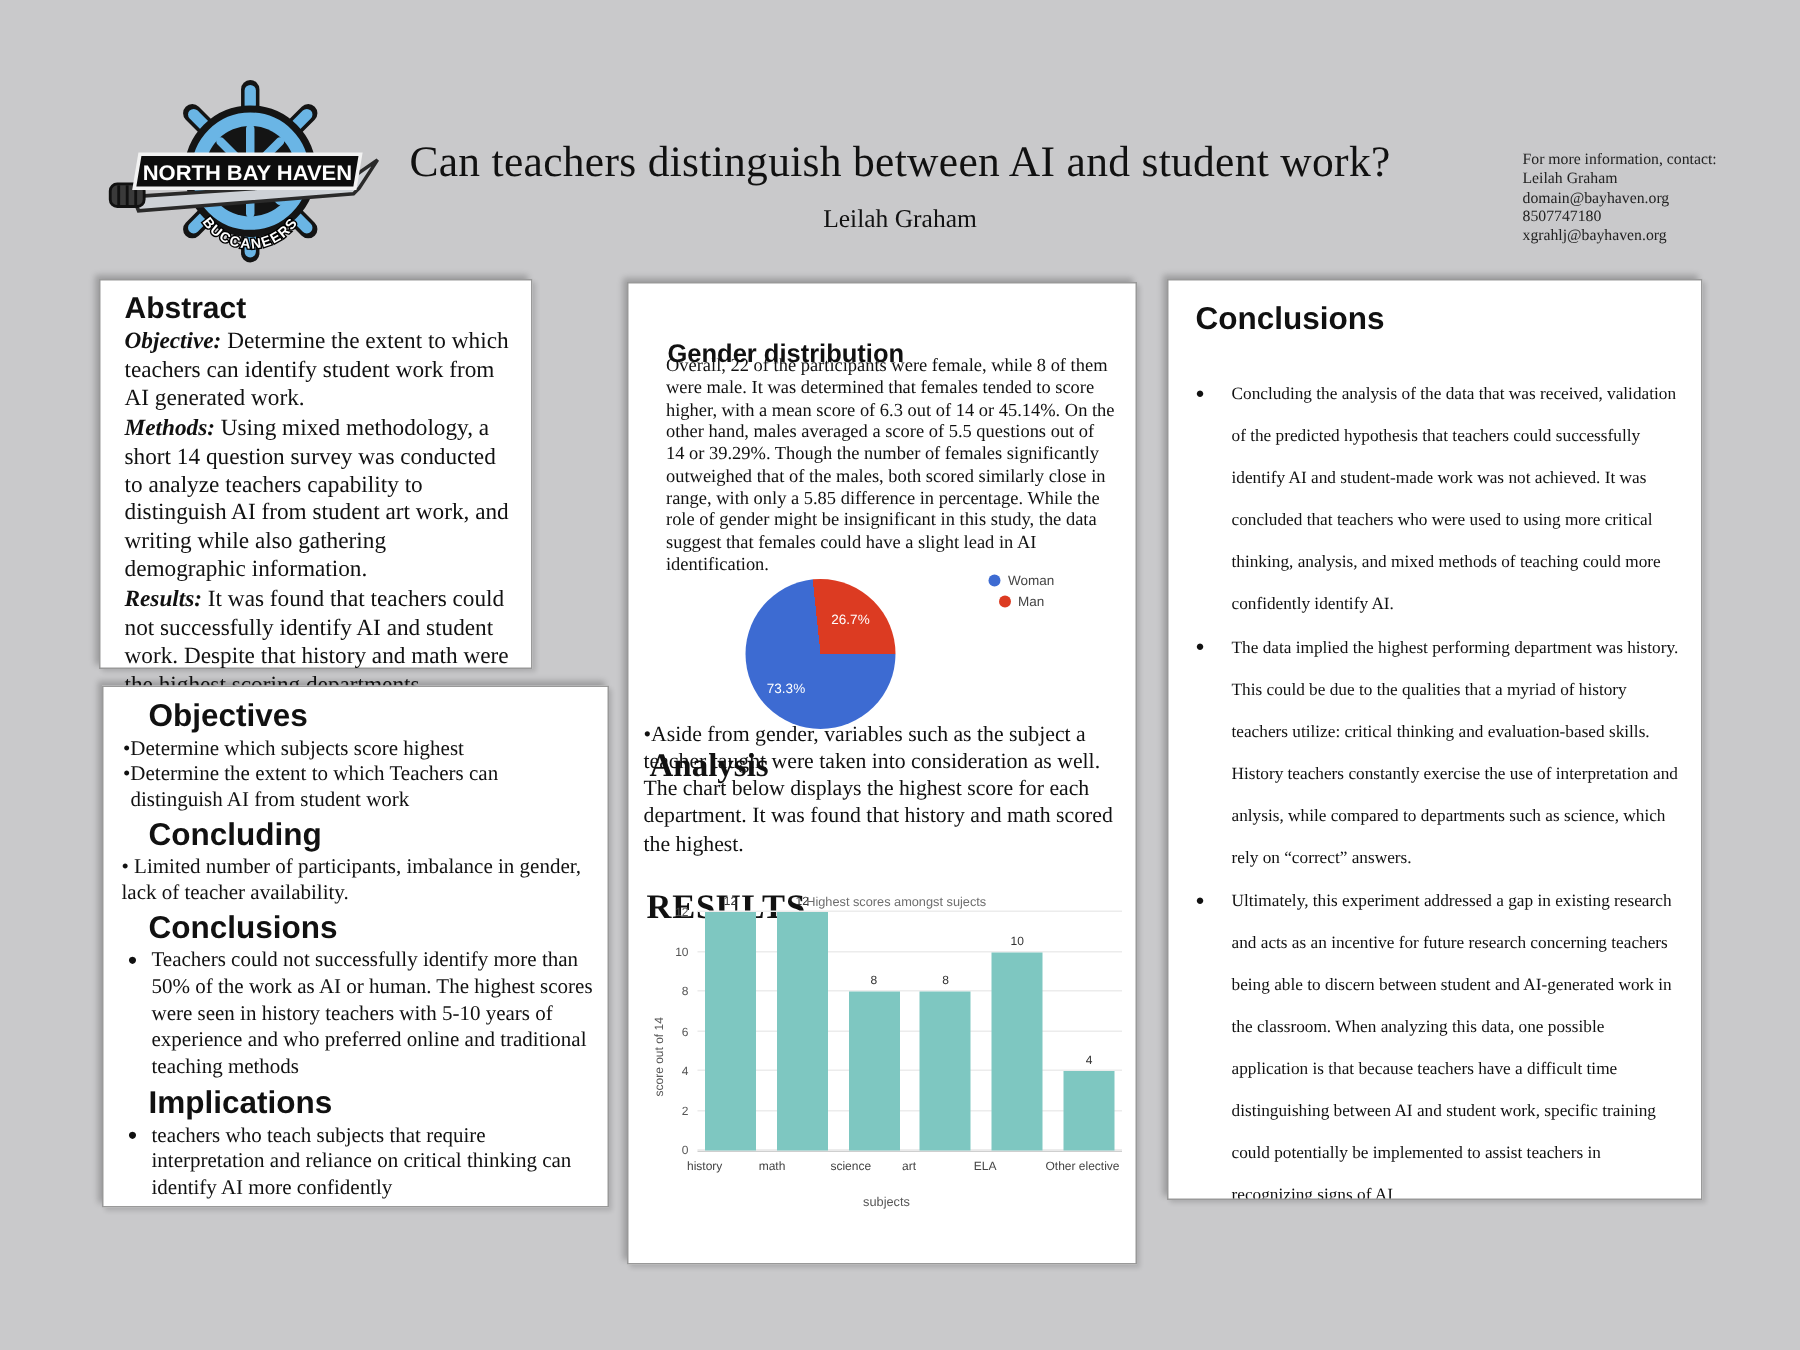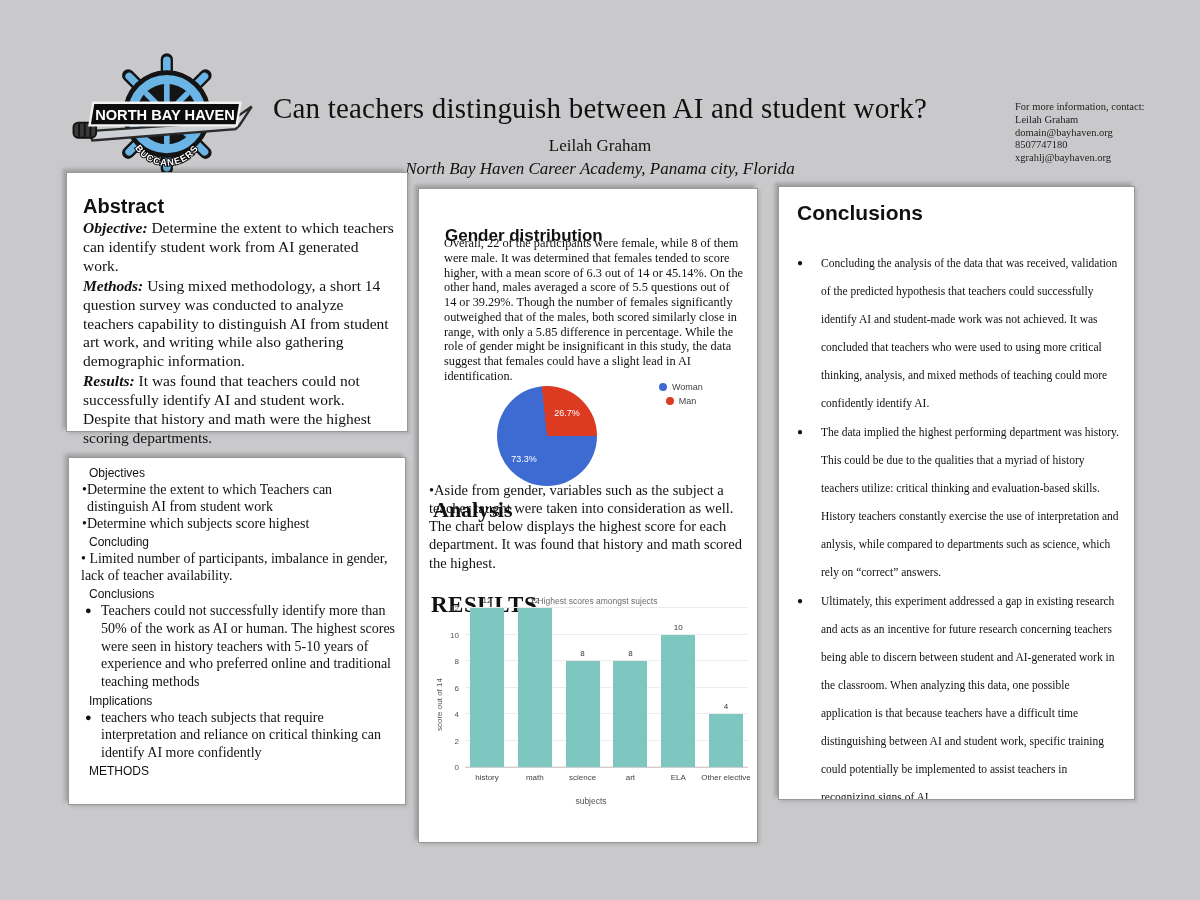--- a/index.html
+++ b/index.html
@@ -19,27 +19,27 @@
   .author{font-size:17px;margin-top:11px;}
   .affiliation{font-size:17px;font-style:italic;margin-top:3px;}
   .contact{position:absolute;left:1015px;top:101px;width:180px;font-size:10.5px;line-height:1.22;color:#222;}
 
   
   .panel{
     position:absolute;background:#fff;border:1px solid #999;
     box-shadow:-3px -3px 4px rgba(0,0,0,.22),2px 2px 3px rgba(0,0,0,.12);
     box-sizing:border-box;
   }
-  #panel-abstract{left:66px;top:172px;width:342px;height:260px;padding:20px 13px;}
+  #panel-abstract{left:66px;top:186px;width:289px;height:260px;padding:6px 13px;}
   .abs-h{font-family:"Liberation Sans",sans-serif;font-weight:bold;font-size:20px;margin:2px 0 0 3px;}
   .abs-body{font-size:15.5px;line-height:1.22;margin:1px 0 0 3px;}
   .lbl{font-weight:bold;font-style:italic;text-align:right;}
 
   #panel-objectives{left:68px;top:457px;width:338px;height:348px;padding:5px 8px;overflow:hidden;}
-  .obj-h{font-family:"Liberation Sans",sans-serif;font-weight:normal;font-size:12px;margin:3px 0 1px 12px;}
+  .obj-h{font-family:"Liberation Sans",sans-serif;font-weight:bold;font-size:21px;margin:3px 0 1px 22px;}
   .obj-item{font-size:14px;line-height:1.22;padding-left:10px;text-indent:-5px;}
   .lim-item{font-size:14px;line-height:1.22;padding-left:4px;}
   .bullet-item{display:flex;font-size:14px;line-height:1.26;}
   .bullet-item .bm{flex:none;width:16px;margin-left:8px;font-size:11px;padding-top:2px;}
 
   #panel-middle{left:418px;top:188px;width:340px;height:655px;overflow:hidden;}
   .gd-h{position:absolute;left:26px;top:20px;font-family:"Liberation Sans",sans-serif;font-weight:bold;font-size:17px;}
   .gd-body{position:absolute;left:25px;top:47px;width:300px;font-size:12.3px;line-height:1.2;}
   .pie{position:absolute;left:78px;top:197px;width:100px;height:100px;border-radius:50%;}
   .pie-label{position:absolute;color:#fff;font-family:"Liberation Sans",sans-serif;font-size:9px;transform:translate(-50%,-50%);}
@@ -55,21 +55,21 @@
   .chart{position:absolute;left:10px;top:407px;width:324px;height:200px;font-family:"Liberation Sans",sans-serif;}
   .chart-title{position:absolute;top:0;left:52%;transform:translateX(-50%);font-size:8.5px;font-weight:normal;color:#6d6d6d;white-space:nowrap;}
   .ylabel{position:absolute;left:6px;top:135px;transform:rotate(-90deg);transform-origin:0 0;font-size:8px;color:#555;white-space:nowrap;}
   .plot{position:absolute;left:36px;top:12px;right:5px;bottom:28px;border-bottom:1px solid #cfcfcf;}
   .gridline{position:absolute;left:0;right:0;height:1px;background:#ececec;}
   .ytick{position:absolute;right:100%;margin-right:6px;font-size:8px;color:#555;transform:translateY(50%);}
   .bars{position:absolute;inset:0;display:flex;justify-content:space-between;align-items:flex-end;padding:0 5px;}
   .bar-col{position:relative;width:34px;height:100%;display:flex;align-items:flex-end;justify-content:center;}
   .bar{width:100%;}
   .bar-val{position:absolute;left:0;right:0;text-align:center;font-size:8px;color:#333;}
-  .bar-cat{position:absolute;left:-12px;right:-12px;top:100%;margin-top:6px;text-align:center;font-size:8px;color:#444;white-space:nowrap;}
+  .bar-cat{position:absolute;left:-12px;right:-12px;top:100%;margin-top:6px;font-size:8px;color:#444;white-space:nowrap;}
   .xlabel{position:absolute;left:50%;transform:translateX(-50%);bottom:-10px;font-size:8.5px;color:#555;}
 
   #panel-conclusions{left:778px;top:186px;width:357px;height:614px;padding:10px 14px 0 18px;overflow:hidden;}
   .con-h{font-family:"Liberation Sans",sans-serif;font-weight:bold;font-size:21px;margin:4px 0 24px 0;}
   .con-bullet{display:flex;font-size:11.5px;line-height:28px;margin:0 0 1px 0;}
   .con-bullet .bm{flex:none;width:24px;font-size:10px;}
 </style>
 </head>
 <body>
 
@@ -124,42 +124,41 @@
     <text x="101" y="74" text-anchor="middle" font-family="Liberation Sans, sans-serif" font-weight="bold" font-size="15" fill="#fff" textLength="148" lengthAdjust="spacingAndGlyphs">NORTH BAY HAVEN</text>
     <path id="bucArc" d="M68,102 A40,40 0 0 0 138,102" fill="none"></path>
     <text font-family="Liberation Sans, sans-serif" font-weight="bold" font-size="10" fill="#fff" stroke="#000" stroke-width="2" paint-order="stroke" letter-spacing="1">
       <textPath href="#bucArc" startOffset="50%" text-anchor="middle">BUCCANEERS</textPath>
     </text>
   </svg>
 
   <header class="title-block">
     <h1 class="title">Can teachers distinguish between AI and student work?</h1>
     <div class="author">Leilah Graham</div>
-    <div class="affiliation">North Bay Haven Career Academy, Panama city, Florida</div>
   </header>
 
   <div class="contact">
     <div>For more information, contact:</div>
     <div>Leilah Graham</div>
     <div>domain@bayhaven.org</div>
     <div>8507747180</div>
     <div>xgrahlj@bayhaven.org</div>
   </div>
 
   <section class="panel" id="panel-abstract">
     <h2 class="abs-h">Abstract</h2>
     <div class="abs-body"><span class="lbl">Objective:</span><span>  Determine the extent to which teachers can identify student work from AI generated work.</span></div>
     <div class="abs-body"><span class="lbl">Methods:</span><span> Using mixed methodology, a short 14 question survey was conducted to analyze teachers capability to distinguish AI from student art work, and writing while also gathering demographic information.</span></div>
     <div class="abs-body"><span class="lbl">Results:</span><span>  It was found that teachers could not successfully identify AI and student work. Despite that history and math were the highest scoring departments.</span></div>
   </section>
 
   <section class="panel" id="panel-objectives">
     <h3 class="obj-h">Objectives</h3>
+    <div class="obj-item">•Determine which subjects score highest</div>
     <div class="obj-item">•Determine the extent to which Teachers can distinguish AI from student work</div>
-    <div class="obj-item">•Determine which subjects score highest</div>
     <h3 class="obj-h">Concluding</h3>
     <div class="lim-item">• Limited number of participants, imbalance in gender, lack of teacher availability.</div>
     <h3 class="obj-h">Conclusions</h3>
     <div class="bullet-item">
       <span class="bm">●</span>
       <span>Teachers could not successfully identify more than 50% of the work as AI or human. The highest scores were seen in history teachers with 5-10 years of experience and who preferred online and traditional teaching methods</span>
     </div>
     <h3 class="obj-h">Implications</h3>
     <div class="bullet-item">
       <span class="bm">●</span>

